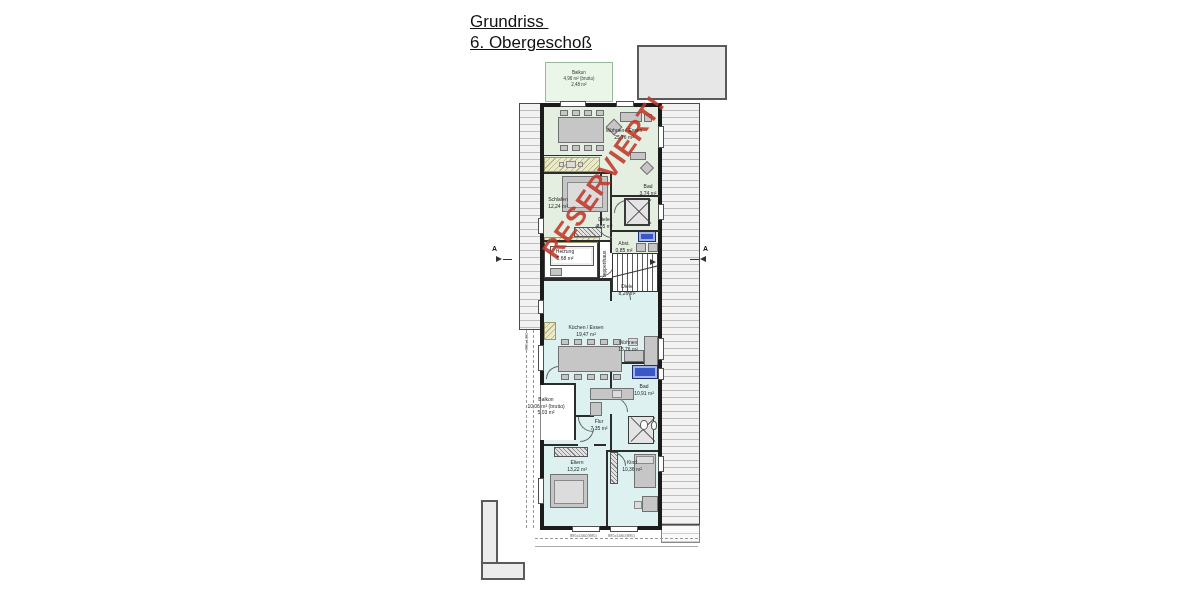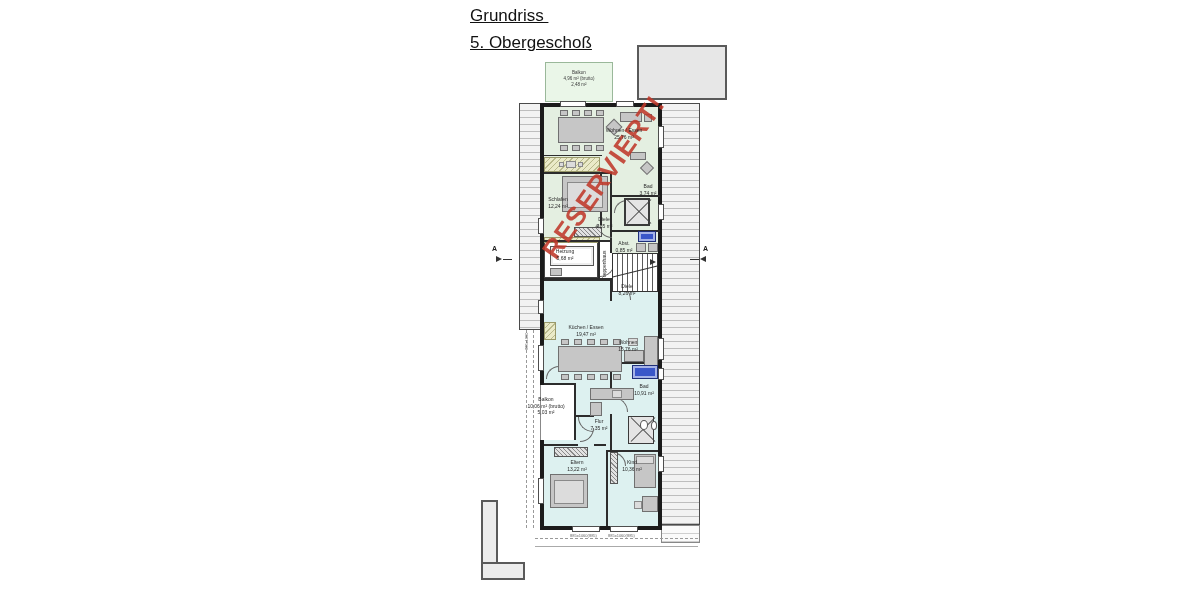--- a/index.html
+++ b/index.html
@@ -41,22 +41,22 @@
           background:repeating-linear-gradient(to right,#fff 0 4px,#5a5a5a 4px 5px);}
   .shower{position:absolute;border:2px solid #3a3a3a;background:#e4e4e4;box-sizing:border-box;}
   .xline{position:absolute;height:1px;background:#444;transform-origin:center;}
   .tank{position:absolute;background:#fff;border:1px solid #555;box-sizing:border-box;box-shadow:inset 0 0 0 2px #eee;}
 </style>
 </head>
 <body>
 
 <div id="canvas">
 
-  <div class="title" style="top:6px;">Grundriss </div>
-  <div class="title" style="top:33px;">5. Obergeschoß</div>
+  <div class="title" style="top:12px;">Grundriss </div>
+  <div class="title" style="top:33px;">6. Obergeschoß</div>
 
   <div class="fill" style="left:545px;top:62px;width:68px;height:40px;background:#eaf6e8;border:1px solid #9ab89a;box-sizing:border-box;"></div>
   <div class="lbl tiny" style="left:545px;top:70px;width:68px;">
     <span>Balkon</span>
     <span>4,96 m² (brutto)</span>
     <span>2,48 m²</span>
   </div>
 
   <div class="graybox" style="left:637px;top:45px;width:90px;height:55px;"></div>
 

